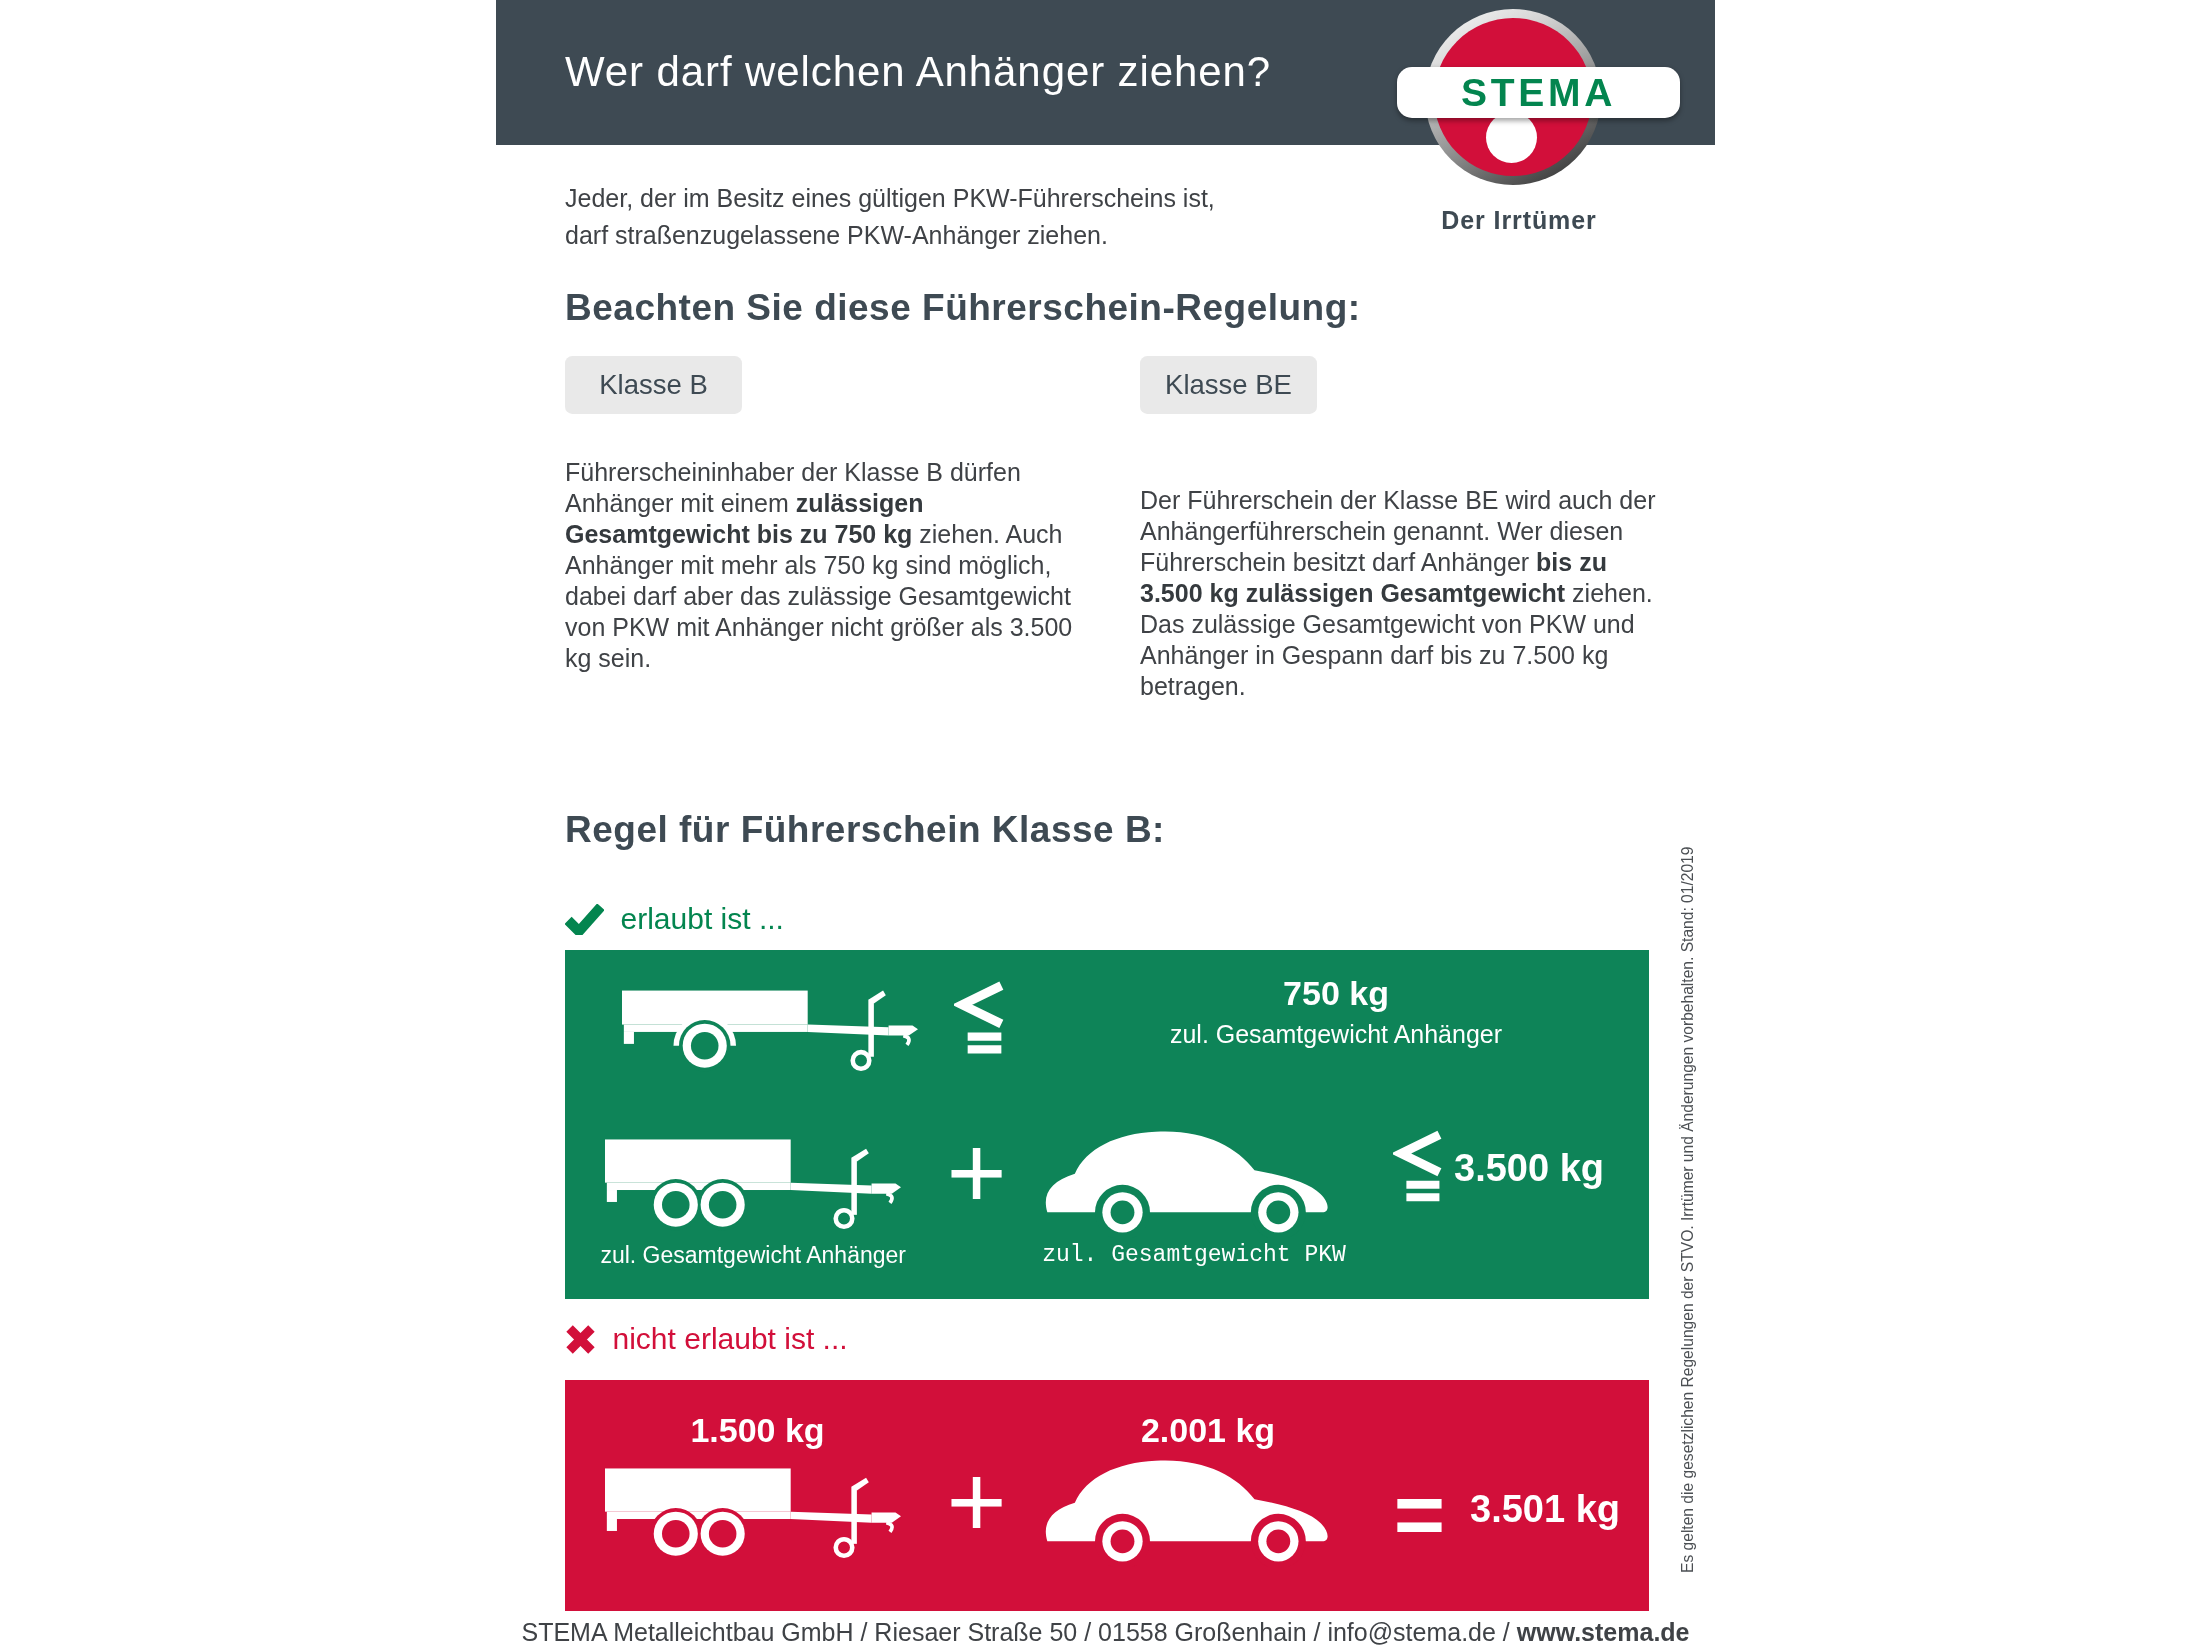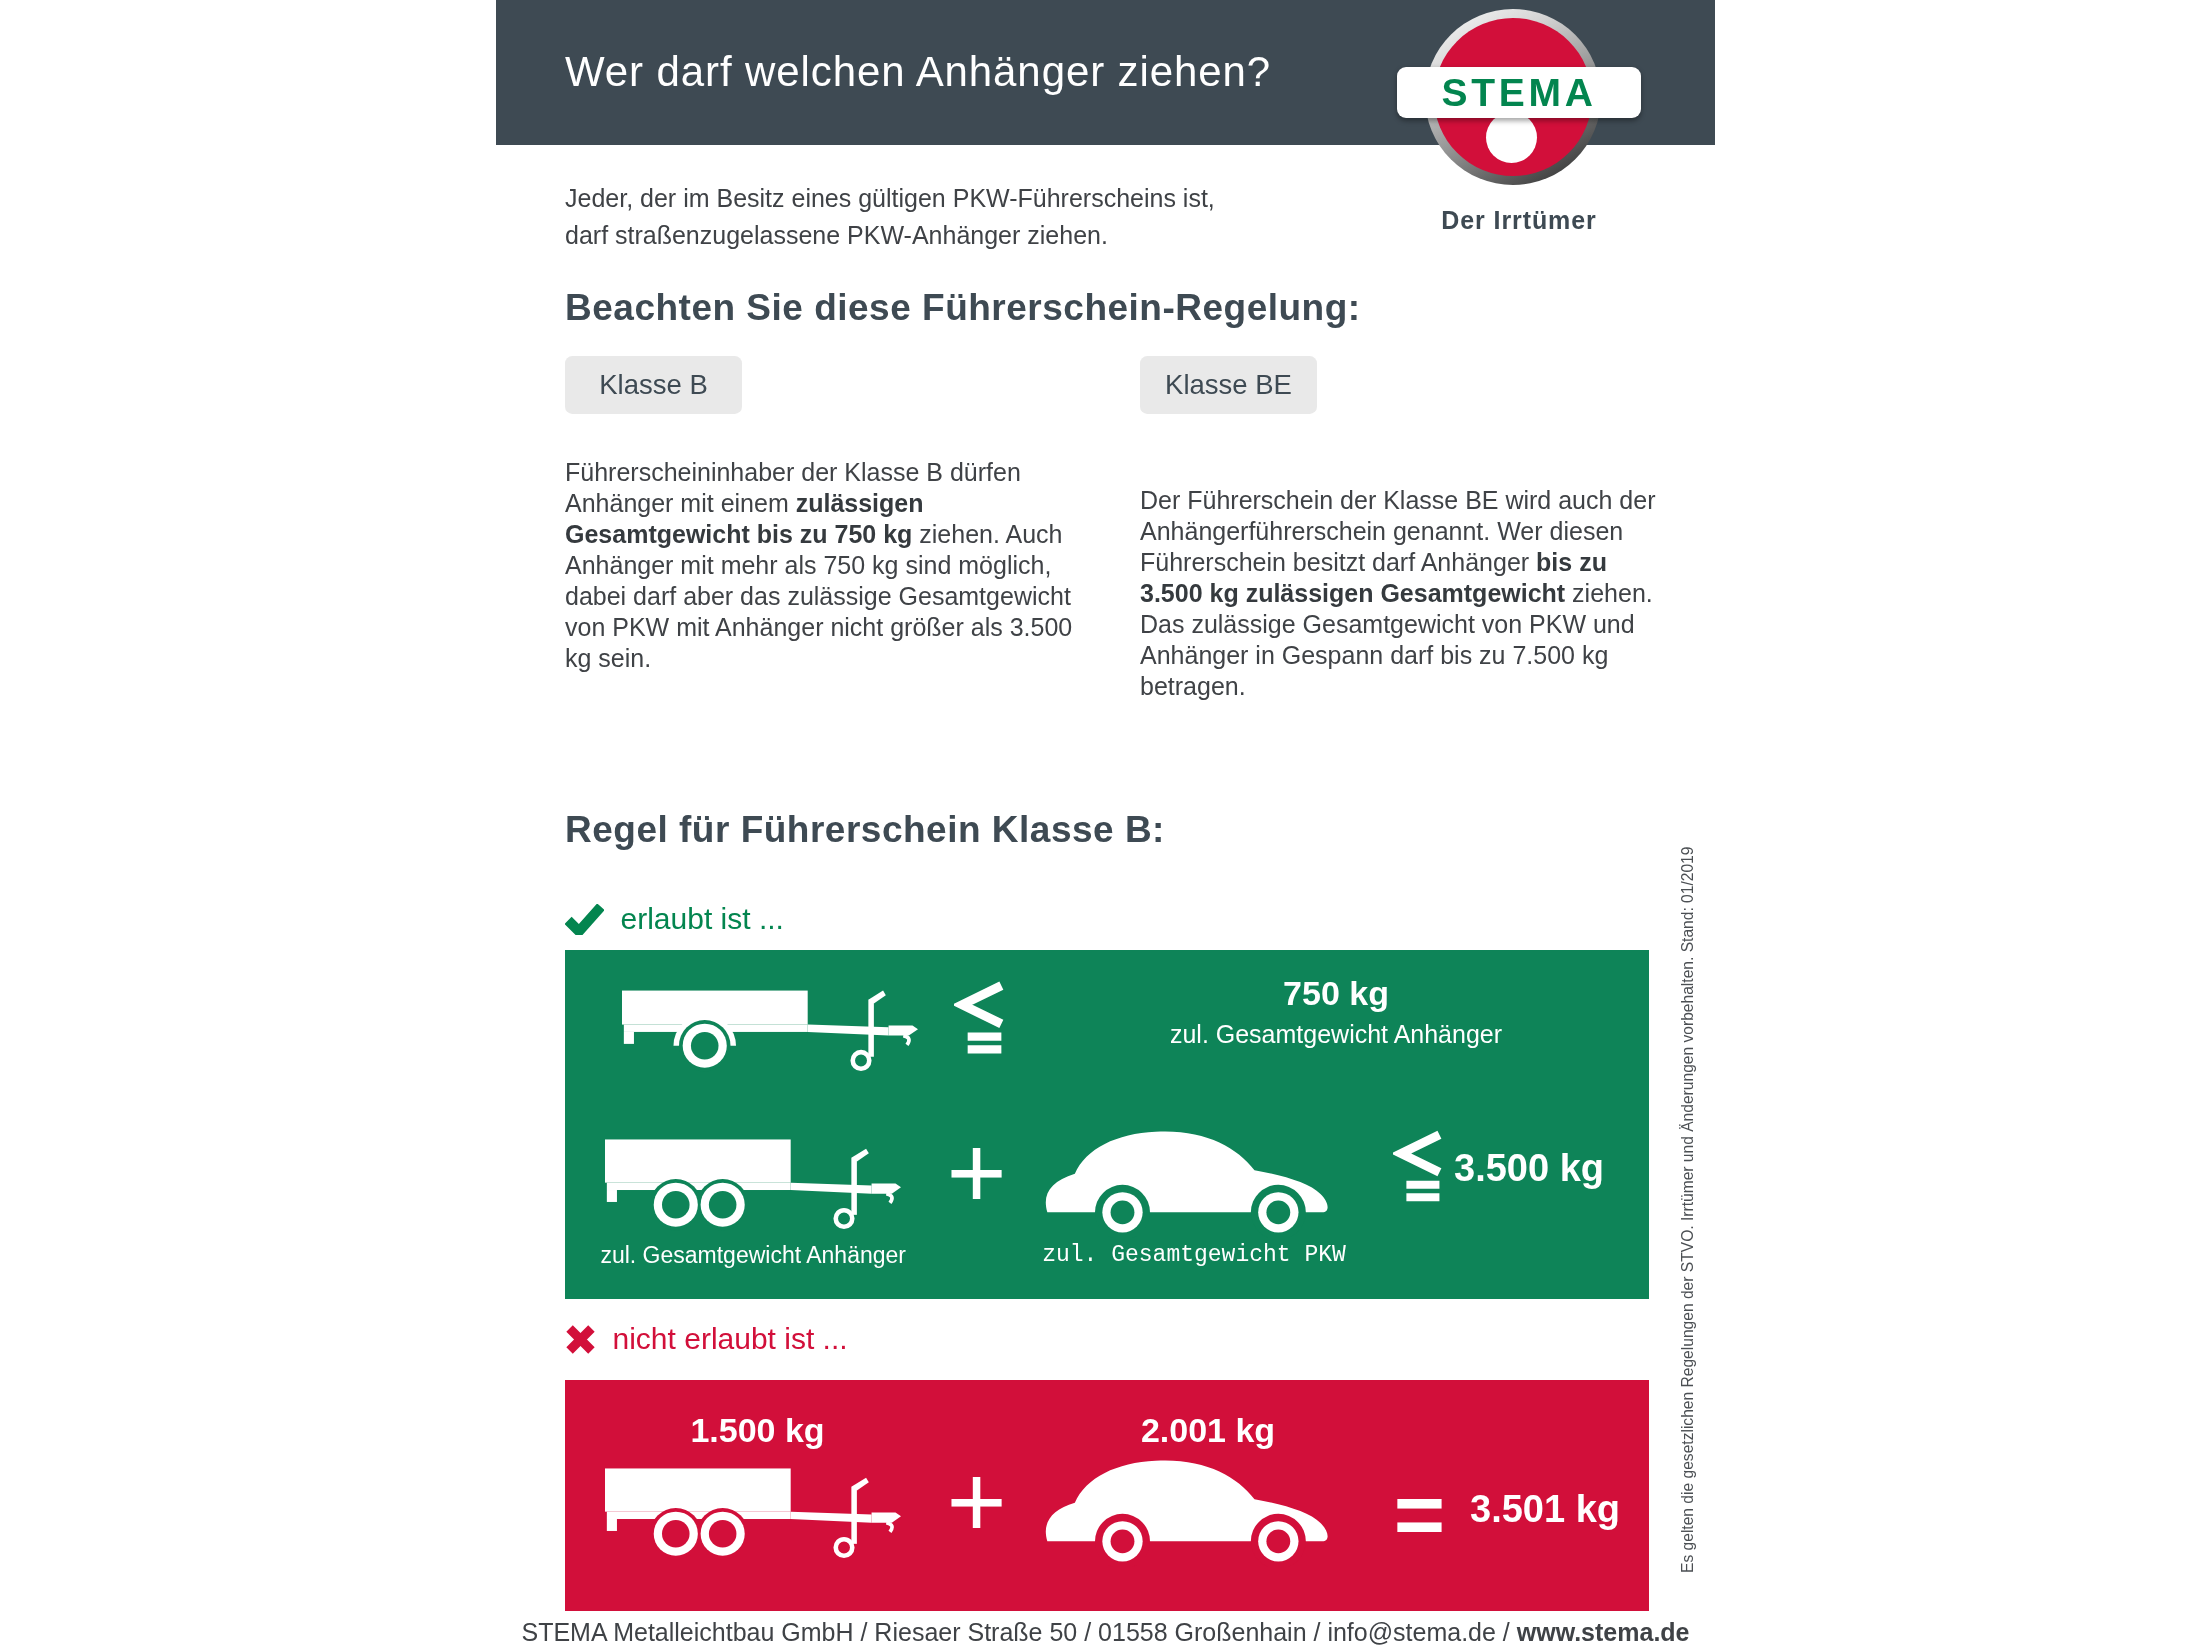--- a/index.html
+++ b/index.html
@@ -20,21 +20,21 @@
 
   
   .header-band{left:496px;top:0;width:1219px;height:145px;background:var(--slate);}
   .page-title{left:565px;top:48px;font-size:42px;font-weight:400;color:#ffffff;letter-spacing:0.9px;}
 
   
   .logo-ring{left:1425px;top:9.2px;width:176px;height:176px;border-radius:50%;
     background:linear-gradient(150deg,#f7f7f7 4%,#d4d4d4 28%,#8a8a8a 60%,#2c2c2c 96%);}
   .logo-disc{position:absolute;left:9.2px;top:9.2px;width:158px;height:158px;border-radius:50%;background:var(--red);}
   .logo-notch{left:1486px;top:112px;width:51px;height:51px;border-radius:50%;background:#ffffff;}
-  .logo-band{left:1397px;top:67px;width:244px;height:51px;background:#ffffff;border-radius:9px;
+  .logo-band{left:1397px;top:67px;width:283px;height:51px;background:#ffffff;border-radius:15px;
     box-shadow:0 2.8px 5.5px rgba(0,0,0,.35);display:flex;align-items:center;justify-content:center;}
   .brand-text{font-size:39px;font-weight:700;color:var(--accent);letter-spacing:3.7px;}
   .logo-tagline{left:1397px;top:206px;width:244px;text-align:center;font-size:25px;font-weight:700;
     color:var(--slate);letter-spacing:0.9px;}
 
   
   .intro{left:565px;top:180px;font-size:25px;line-height:37px;color:var(--text);}
   .intro span{display:block;}
 
   

